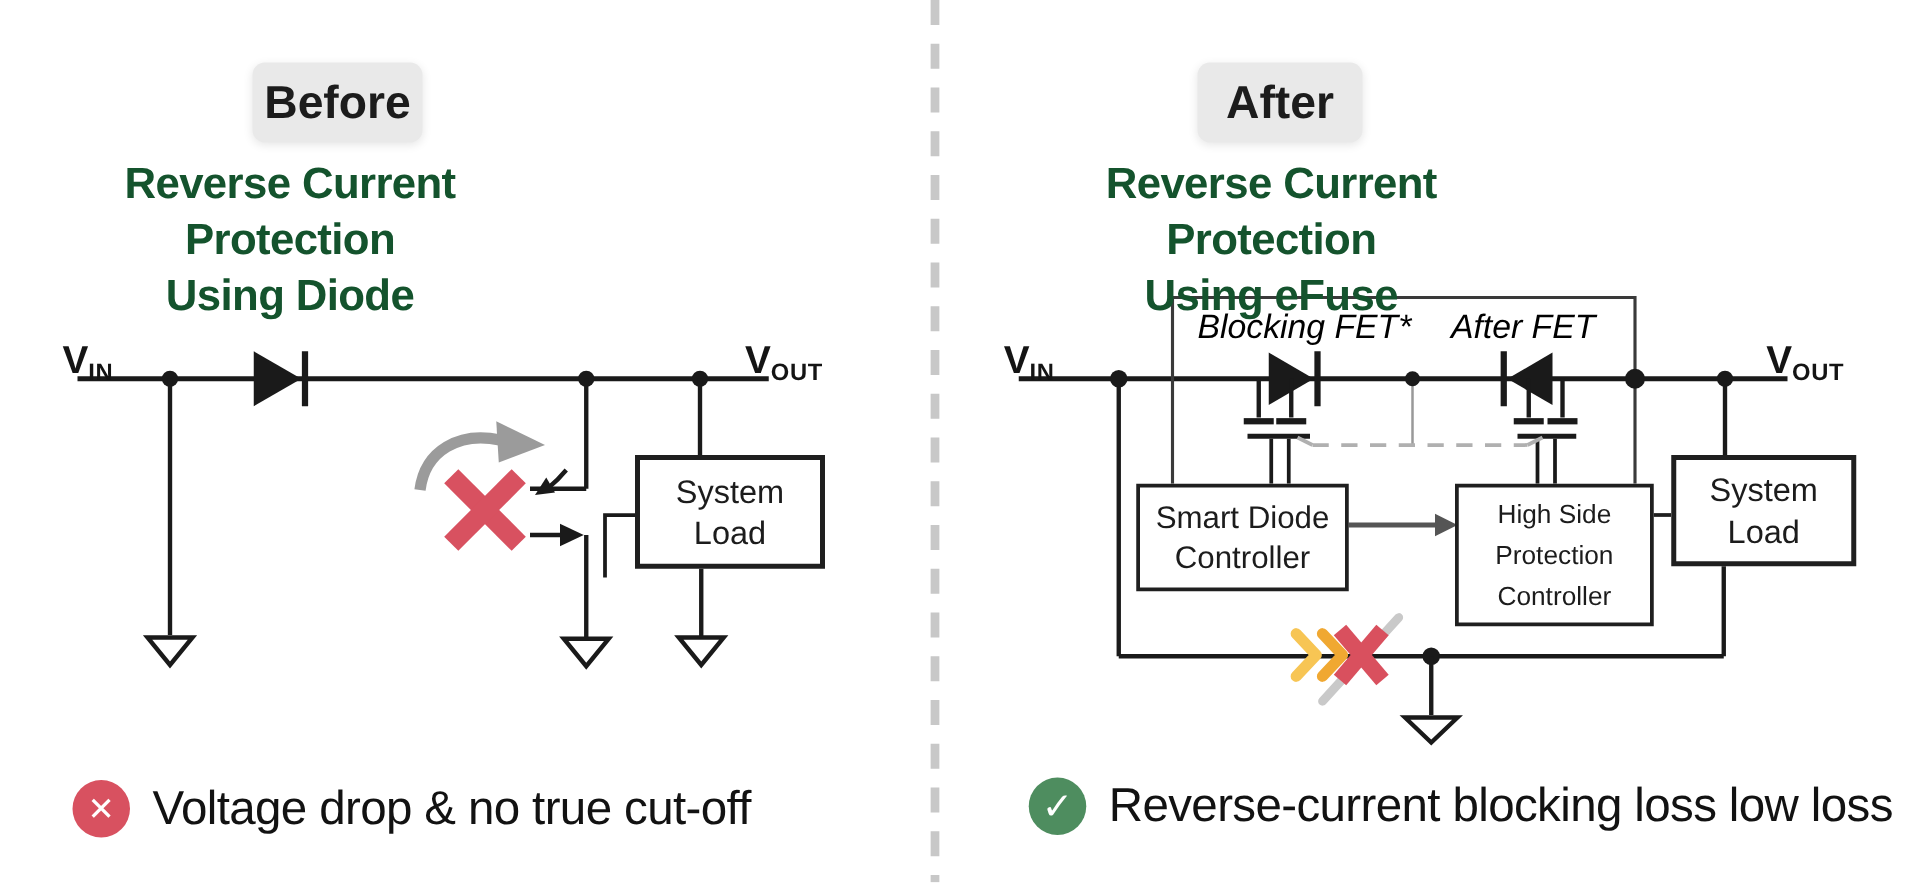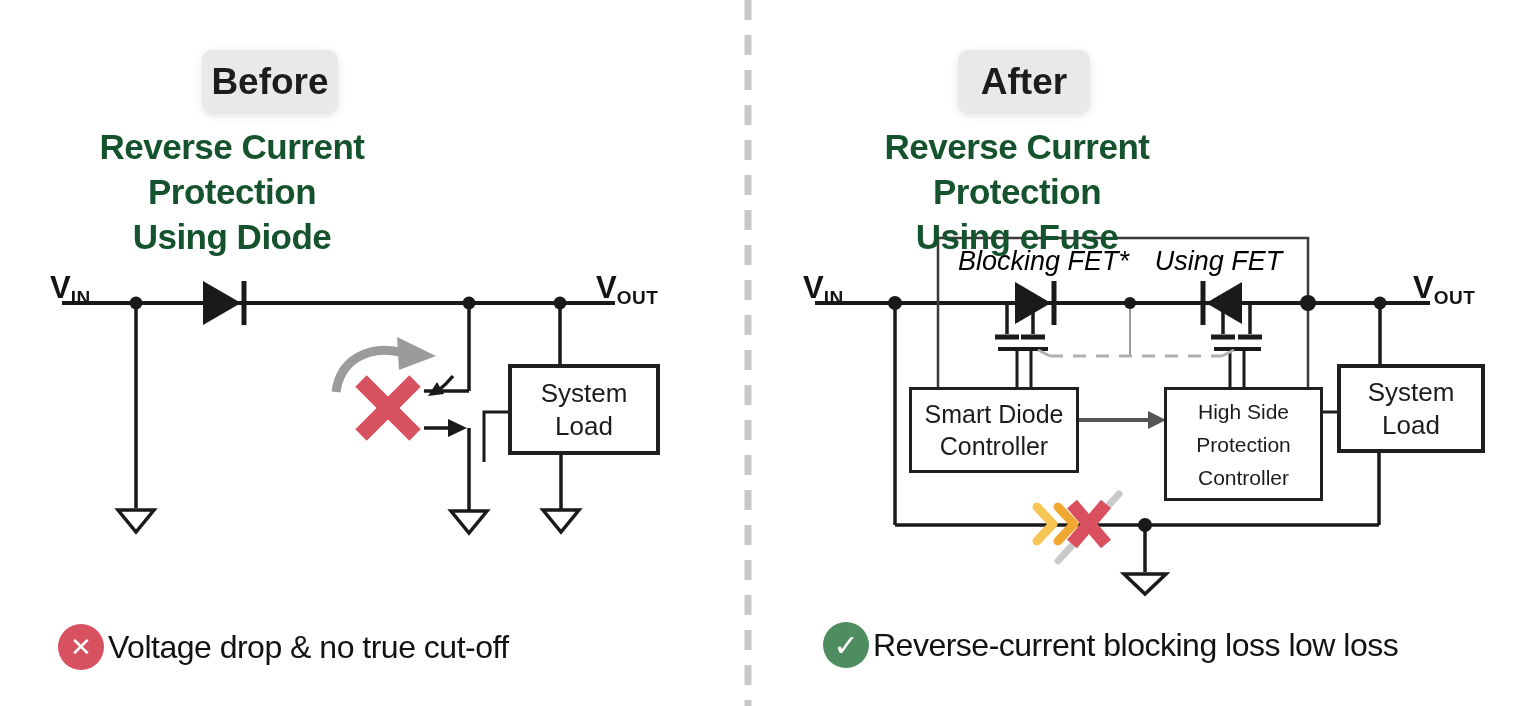--- a/index.html
+++ b/index.html
@@ -32,21 +32,21 @@
     position:absolute;top:246px;text-align:center;font-size:27px;color:#000000;white-space:nowrap;font-style:italic;
   }
   .caption{position:absolute;display:flex;align-items:center;}
   .cap-icon{
     width:46px;height:46px;border-radius:50%;flex:0 0 46px;
     display:flex;align-items:center;justify-content:center;
     color:#ffffff;font-weight:700;
   }
   .cap-icon.red{background:#d85160;font-size:26px;}
   .cap-icon.green{background:#4e8d5f;font-size:30px;}
-  .cap-text{margin-left:4px;font-size:32px;color:#121212;letter-spacing:-0.5px;white-space:nowrap;}
+  .cap-text{margin-left:18px;font-size:38px;color:#121212;letter-spacing:-0.5px;white-space:nowrap;}
 </style>
 </head>
 <body>
 
 <div class="stage">
 
   <svg class="abs" style="left:0;top:0;" width="1536" height="706" viewBox="0 0 1536 706">
 
     <line x1="748" y1="0" x2="748" y2="706" stroke="#c8c8c8" stroke-width="7" stroke-dasharray="20 15"></line>
 
@@ -172,21 +172,21 @@
     <div>Reverse Current Protection</div>
     <div>Using eFuse</div>
   </div>
   <div class="vlabel" style="left:803px;">
     <span class="vmain">V</span><span class="vsub">IN</span>
   </div>
   <div class="vlabel" style="left:1413px;">
     <span class="vmain">V</span><span class="vsub">OUT</span>
   </div>
   <div class="fetlabel" style="left:958px;width:165px;">Blocking FET*</div>
-  <div class="fetlabel" style="left:1146px;width:145px;">Using FET</div>
+  <div class="fetlabel" style="left:1146px;width:145px;">After FET</div>
 
   <div class="cbox" style="left:909px;top:387px;width:164px;height:80px;font-size:25px;line-height:32px;">
     <div>Smart Diode</div>
     <div>Controller</div>
   </div>
   <div class="cbox" style="left:1164px;top:387px;width:153px;height:108px;font-size:21px;line-height:33px;">
     <div>High Side</div>
     <div>Protection</div>
     <div>Controller</div>
   </div>

